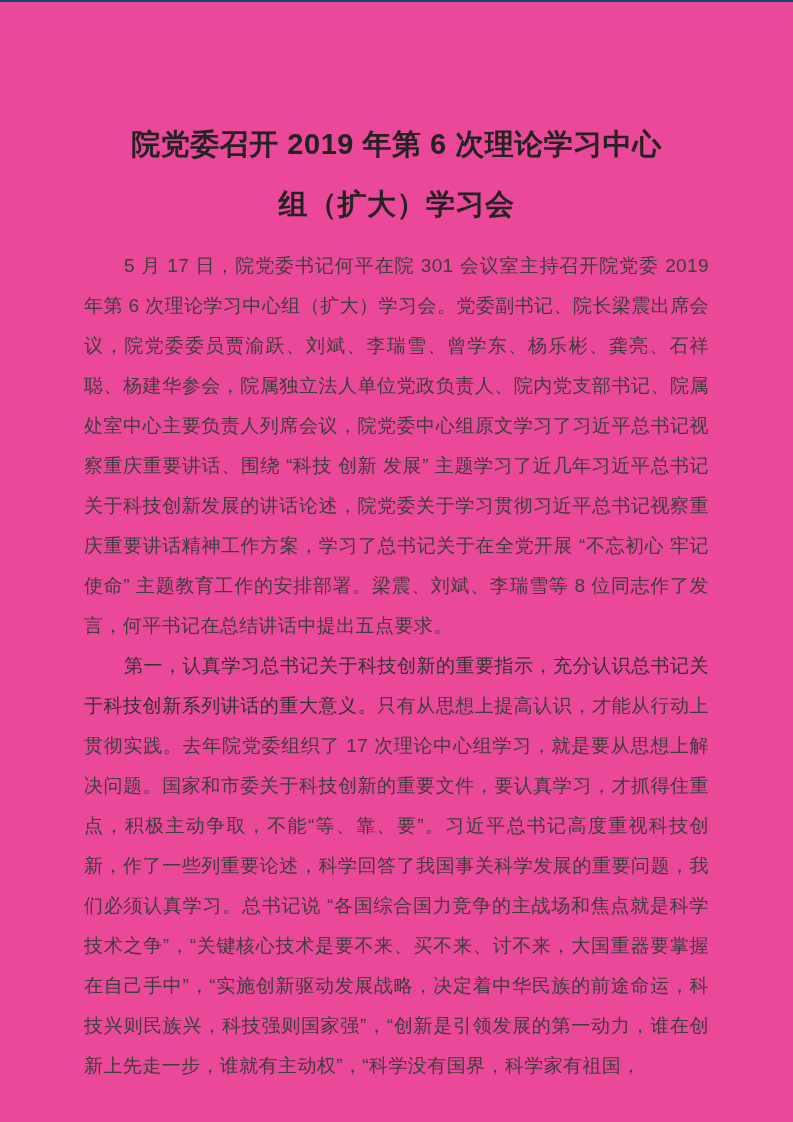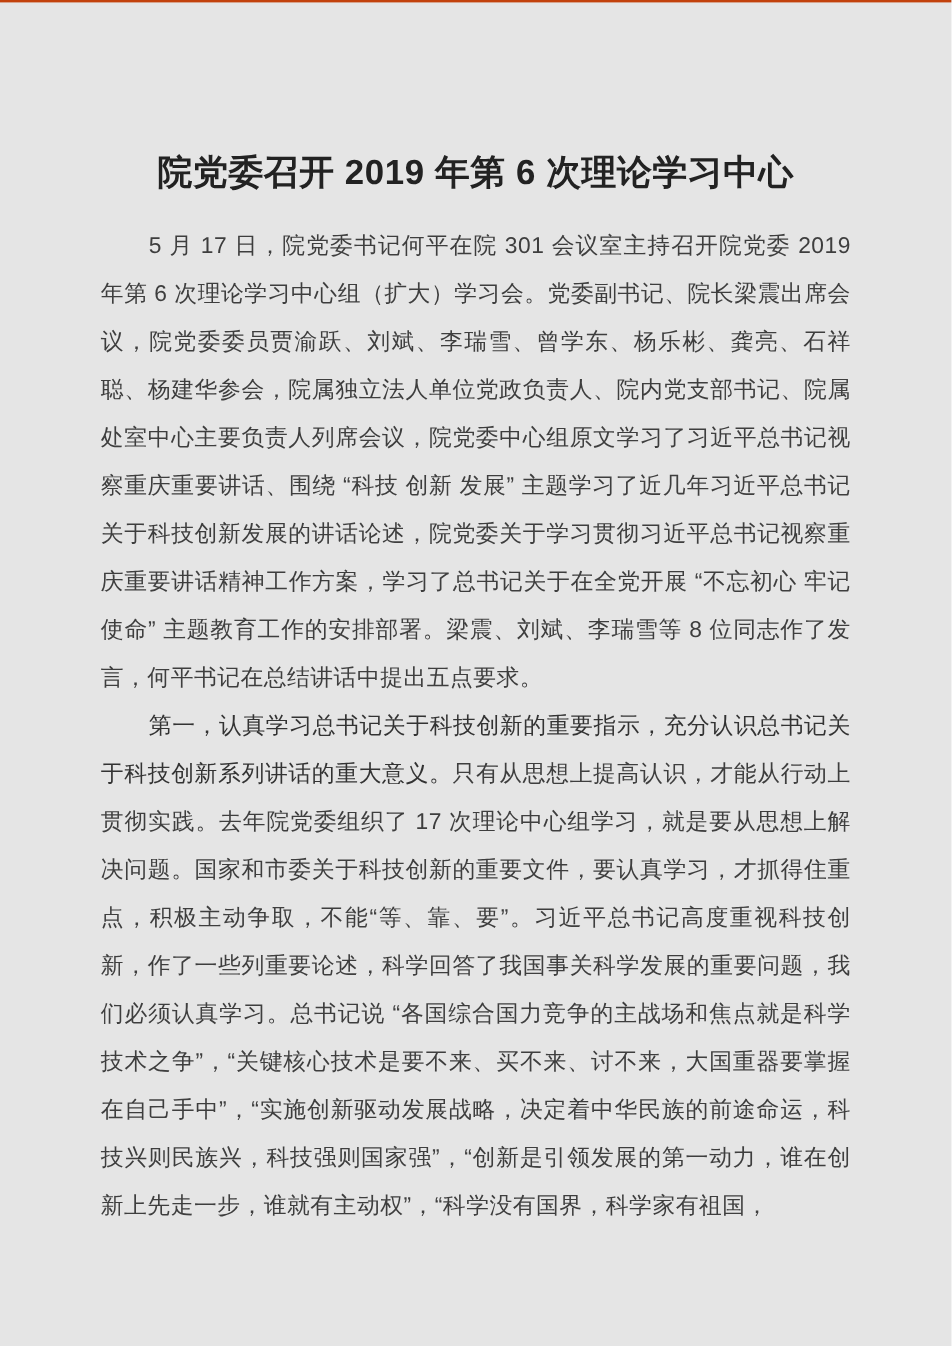--- a/index.html
+++ b/index.html
@@ -5,23 +5,23 @@
   html, body {
     margin: 0;
     padding: 0;
     background: #ffffff;
   }
   .page {
     position: relative;
     width: 793px;
     height: 1122px;
     margin: 0 auto;
-    background: #e5e5e5;
+    background: #ec4899;
     box-sizing: border-box;
-    border-top: 2px solid #c2410c;
+    border-top: 2px solid #0c4a6e;
     overflow: hidden;
     font-family: "Liberation Sans", "DejaVu Sans", sans-serif;
   }
   .doc-title {
     margin: 112px 84px 12px 84px;
     text-align: center;
     font-size: 29px;
     font-weight: 700;
     line-height: 60px;
     color: #222222;
@@ -49,20 +49,21 @@
     color: #333333;
   }
 </style>
 </head>
 <body>
 
 <div class="page">
 
   <h1 class="doc-title">
     <span class="title-line">院党委召开 2019 年第 6 次理论学习中心</span>
+    <span class="title-line">组（扩大）学习会</span>
   </h1>
 
   <div class="doc-body">
 
     <p class="para"><span>5 月 17 日，院党委书记何平在院 301 会议室主持召开院党委 2019 年第 6 次理论学习中心组（扩大）学习会。党委副书记、院长梁震出席会议，院党委委员贾渝跃、刘斌、李瑞雪、曾学东、杨乐彬、龚亮、石祥聪、杨建华参会，院属独立法人单位党政负责人、院内党支部书记、院属处室中心主要负责人列席会议，院党委中心组原文学习了习近平总书记视察重庆重要讲话、围绕 “科技 创新 发展” 主题学习了近几年习近平总书记关于科技创新发展的讲话论述，院党委关于学习贯彻习近平总书记视察重庆重要讲话精神工作方案，学习了总书记关于在全党开展 “不忘初心 牢记使命” 主题教育工作的安排部署。梁震、刘斌、李瑞雪等 8 位同志作了发言，何平书记在总结讲话中提出五点要求。</span></p>
 
     <p class="para"><span class="bold-lead">第一，认真学习总书记关于科技创新的重要指示，充分认识总书记关于科技创新系列讲话的重大意义。</span><span>只有从思想上提高认识，才能从行动上贯彻实践。去年院党委组织了 17 次理论中心组学习，就是要从思想上解决问题。国家和市委关于科技创新的重要文件，要认真学习，才抓得住重点，积极主动争取，不能“等、靠、要”。习近平总书记高度重视科技创新，作了一些列重要论述，科学回答了我国事关科学发展的重要问题，我们必须认真学习。总书记说 “各国综合国力竞争的主战场和焦点就是科学技术之争”，“关键核心技术是要不来、买不来、讨不来，大国重器要掌握在自己手中”，“实施创新驱动发展战略，决定着中华民族的前途命运，科技兴则民族兴，科技强则国家强”，“创新是引领发展的第一动力，谁在创新上先走一步，谁就有主动权”，“科学没有国界，科学家有祖国，</span></p>
 
   </div>
 

